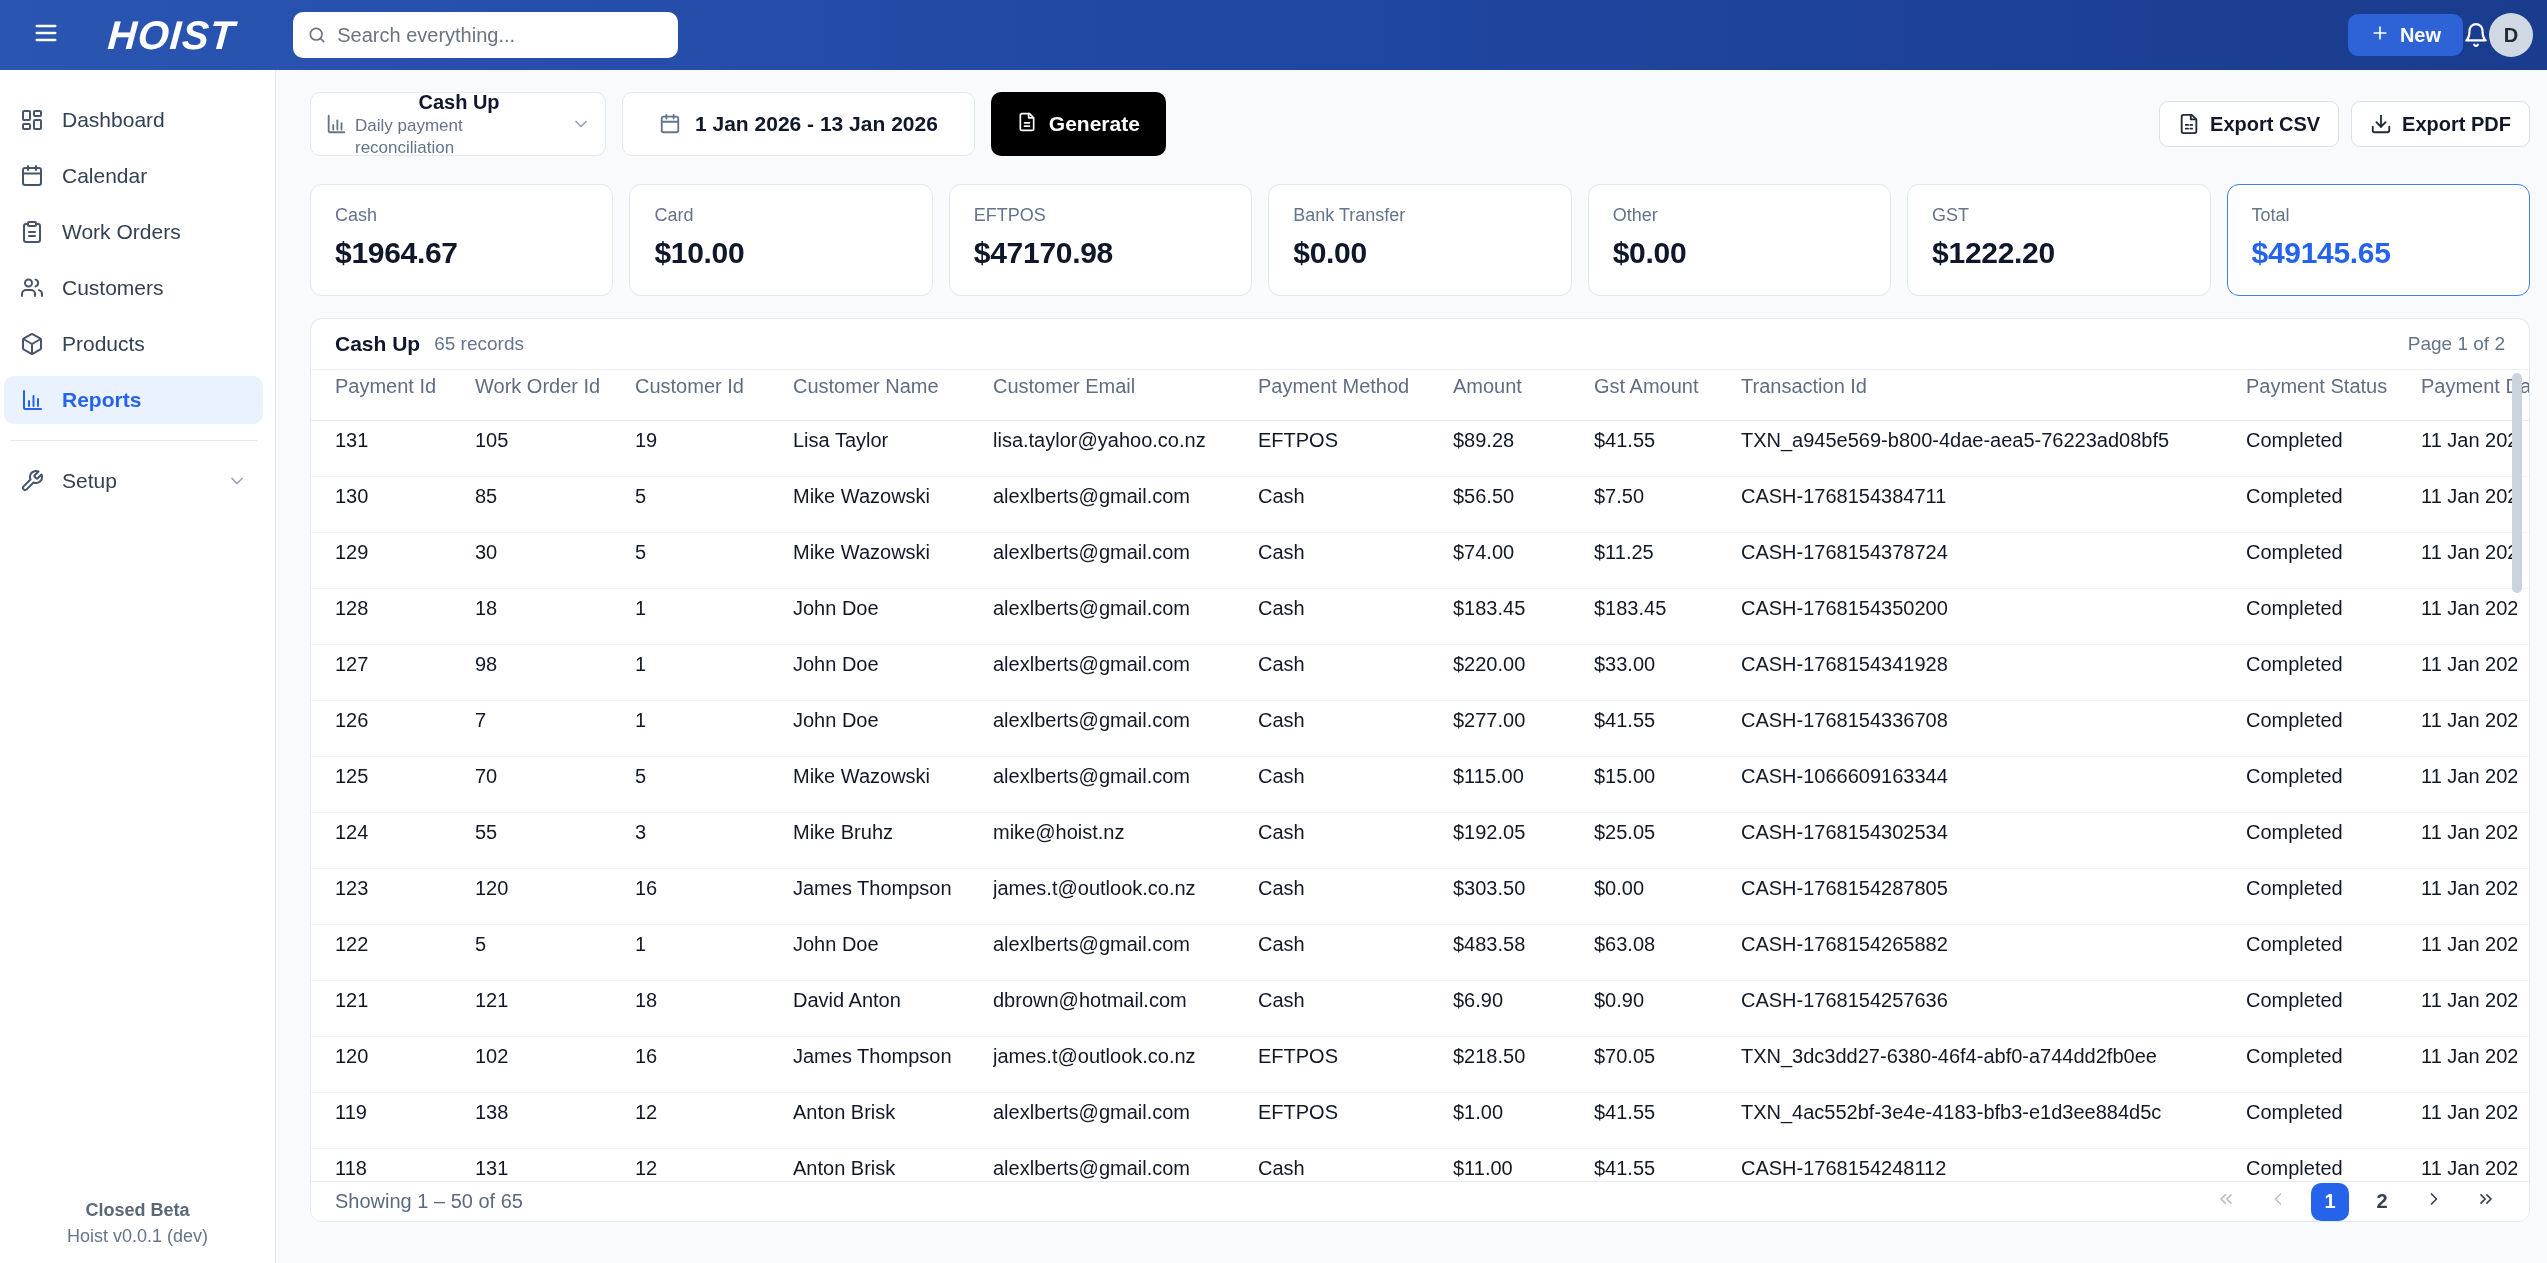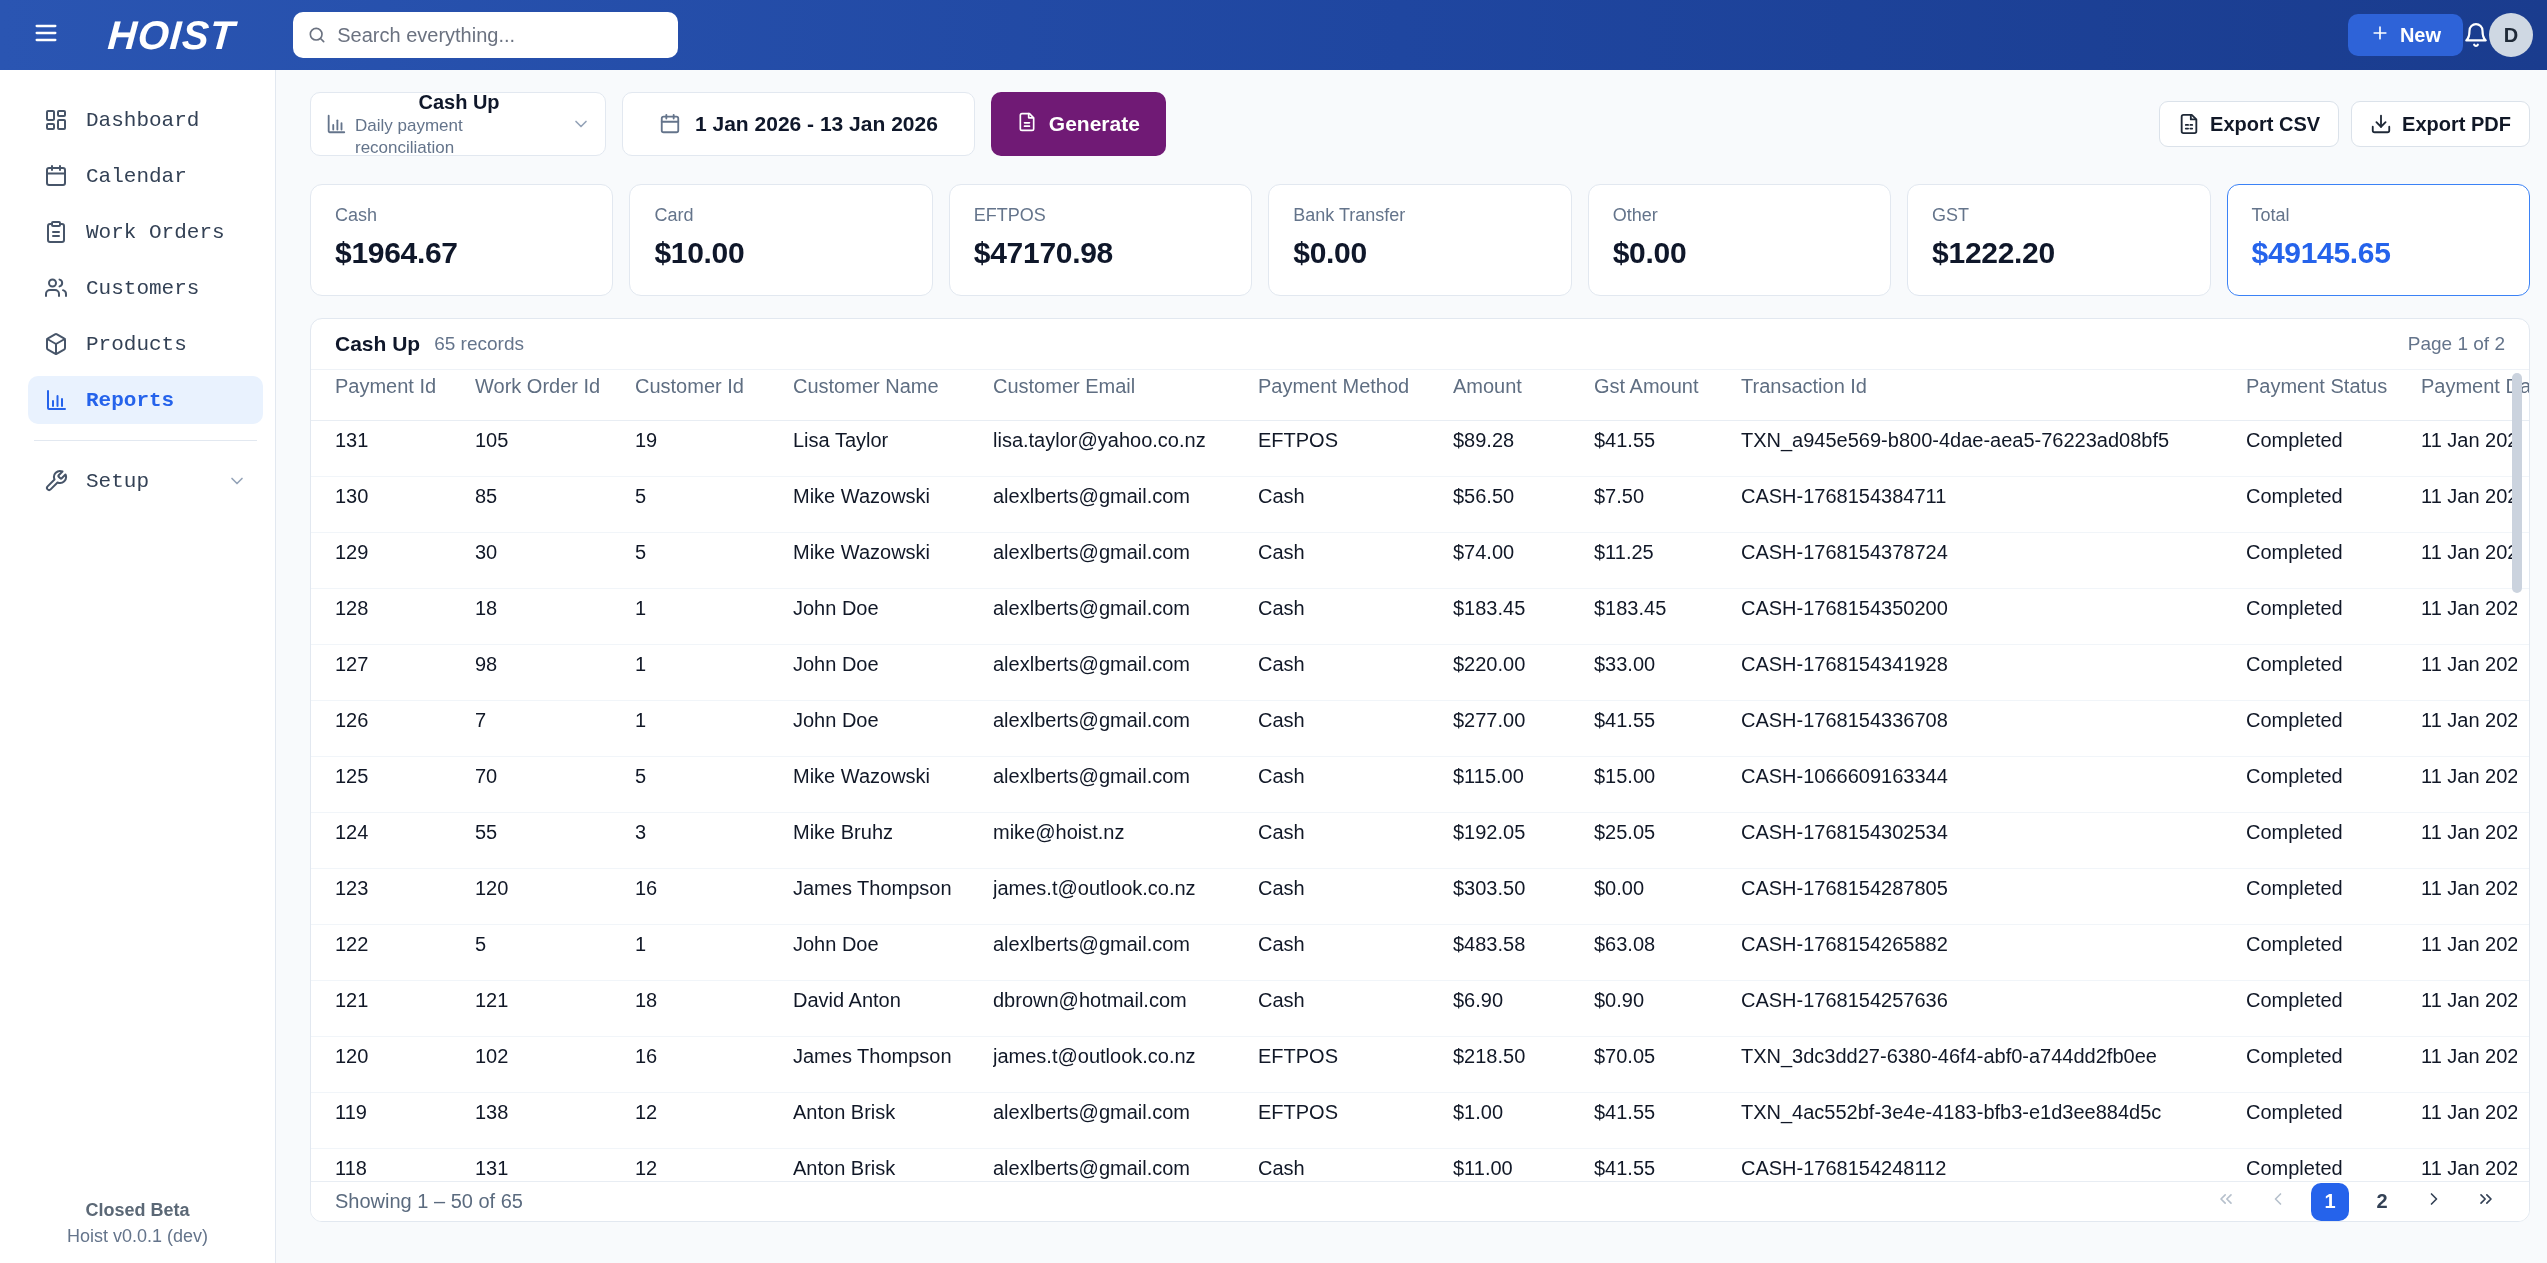--- a/index.html
+++ b/index.html
@@ -25,21 +25,21 @@
     color:#fff; font-size:20px; font-weight:600; display:flex; align-items:center; gap:10px;
     cursor:pointer; font-family:"Liberation Sans", sans-serif; }
   .bell { color:#fff; display:flex; cursor:pointer; }
   .avatar { width:44px; height:44px; border-radius:50%; background:#cfd8e3; color:#1f2937;
     font-size:20px; font-weight:700; display:flex; align-items:center; justify-content:center;
     cursor:pointer; }
 
   
   .sidebar { position:absolute; top:70px; left:0; width:276px; bottom:0; background:#fff;
     border-right:1px solid #e2e8f0; }
-  .nav { padding:26px 12px 0 28px;font-family:Liberation Mono, monospace; }
+  .nav { padding:26px 12px 0 4px; }
   .nav-item { height:48px; display:flex; align-items:center; gap:18px; padding:0 16px;
     border-radius:10px; margin-bottom:8px; font-size:21px; font-weight:500; color:#334155;
     cursor:pointer; }
   .nav-item .icn { color:#475569; display:flex; }
   .nav-item.active { background:#e9f2fe; color:#2563eb; font-weight:600; }
   .nav-item.active .icn { color:#2563eb; }
   .nav-divider { height:1px; background:#e2e8f0; margin:16px 6px; }
   .nav-item .chev { margin-left:auto; color:#94a3b8; display:flex; }
   .sidebar-footer { position:absolute; bottom:14px; left:0; right:0; text-align:center;
     font-size:18px; color:#64748b; line-height:1.45; }
@@ -54,21 +54,21 @@
     display:flex; align-items:center; padding:0 14px; gap:8px; cursor:pointer; }
   .report-selector .icn { color:#64748b; display:flex; }
   .rs-texts { flex:1; display:flex; flex-direction:column; align-items:center; line-height:1.25; }
   .rs-title { font-size:20px; font-weight:700; color:#0f172a; }
   .rs-sub { font-size:17px; color:#64748b; }
   .report-selector .chev { color:#94a3b8; display:flex; }
   .date-box { background:#fff; border:1px solid #e2e8f0; border-radius:10px; display:flex;
     align-items:center; padding:0 36px; gap:14px; cursor:pointer; }
   .date-box .icn { color:#64748b; display:flex; }
   .date-label { font-size:21px; font-weight:600; color:#0f172a; }
-  .generate-btn { background:#701a75; border:none; border-radius:10px; color:#fff;
+  .generate-btn { background:#000000; border:none; border-radius:10px; color:#fff;
     padding:0 26px; font-size:21px; font-weight:600; display:flex; align-items:center; gap:12px;
     cursor:pointer; font-family:"Liberation Sans", sans-serif; }
   .exports { margin-left:auto; align-self:center; display:flex; gap:12px; }
   .export-btn { height:46px; padding:0 18px; background:#fff; border:1px solid #dbe2ea;
     border-radius:9px; font-size:20px; font-weight:600; color:#111827; display:flex;
     align-items:center; gap:10px; cursor:pointer; font-family:"Liberation Sans", sans-serif; }
   .export-btn .icn { color:#1f2937; display:flex; }
 
   
   .cards { margin-top:28px; display:flex; gap:16px; height:112px; }

